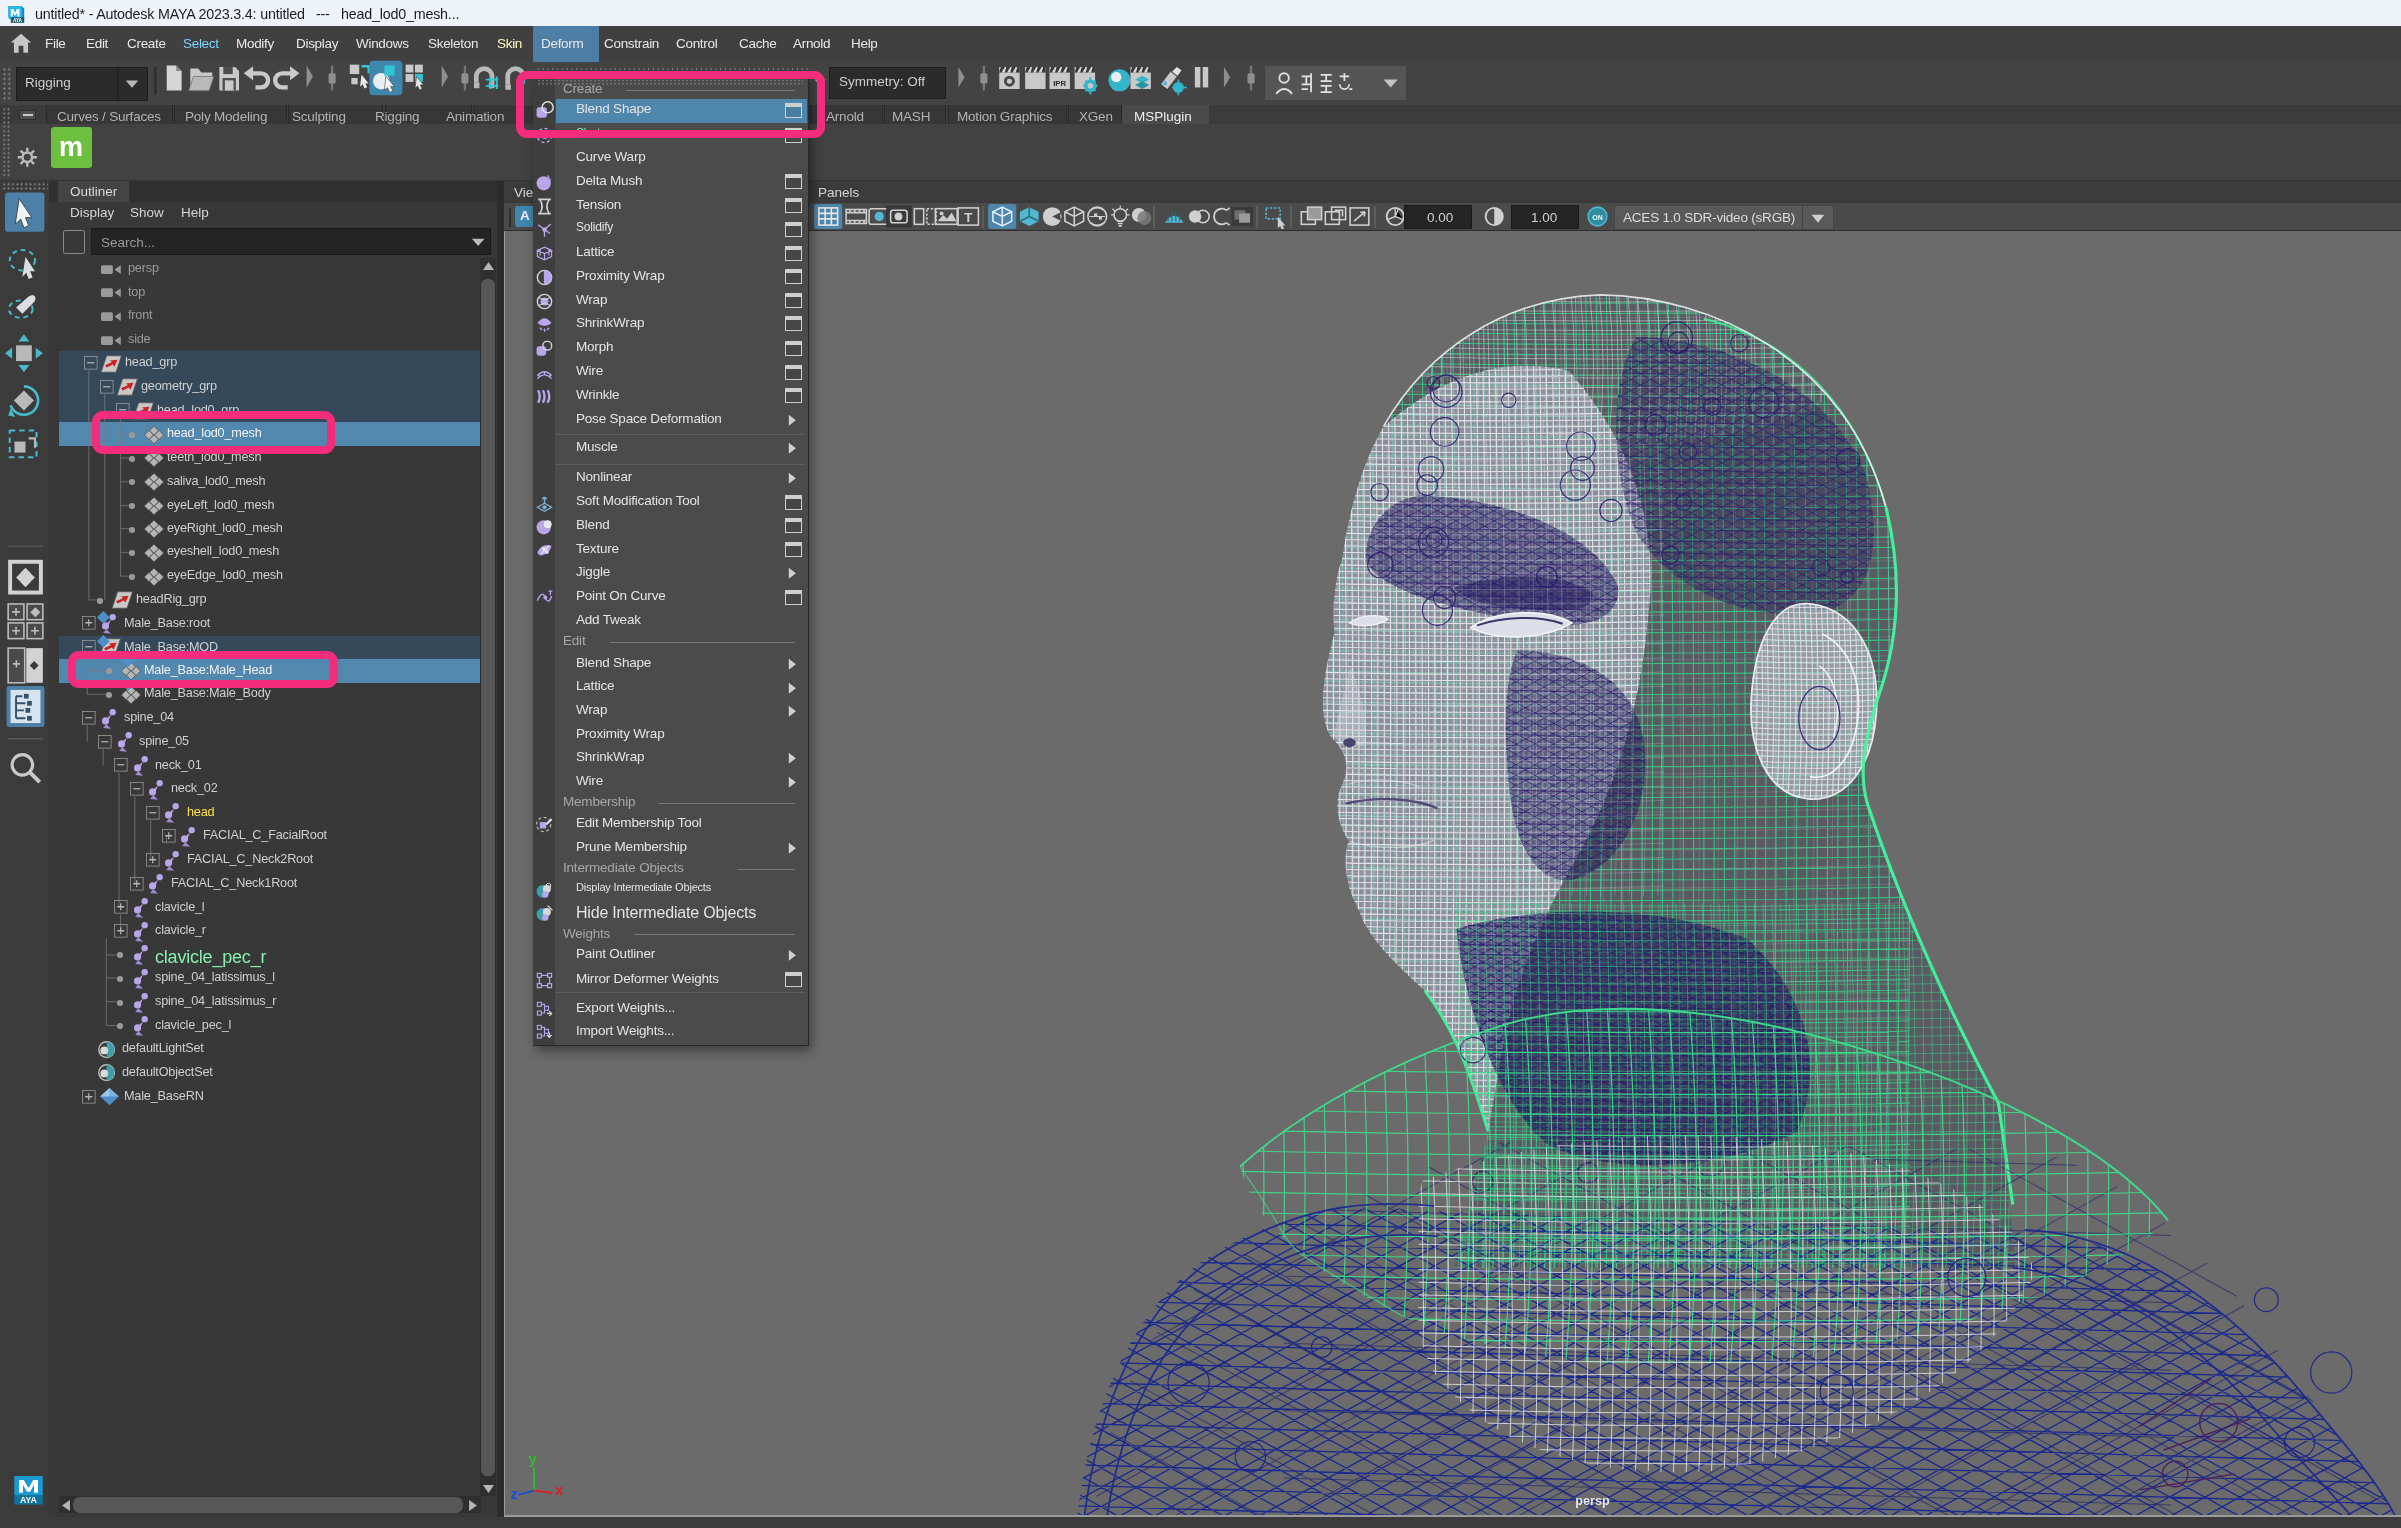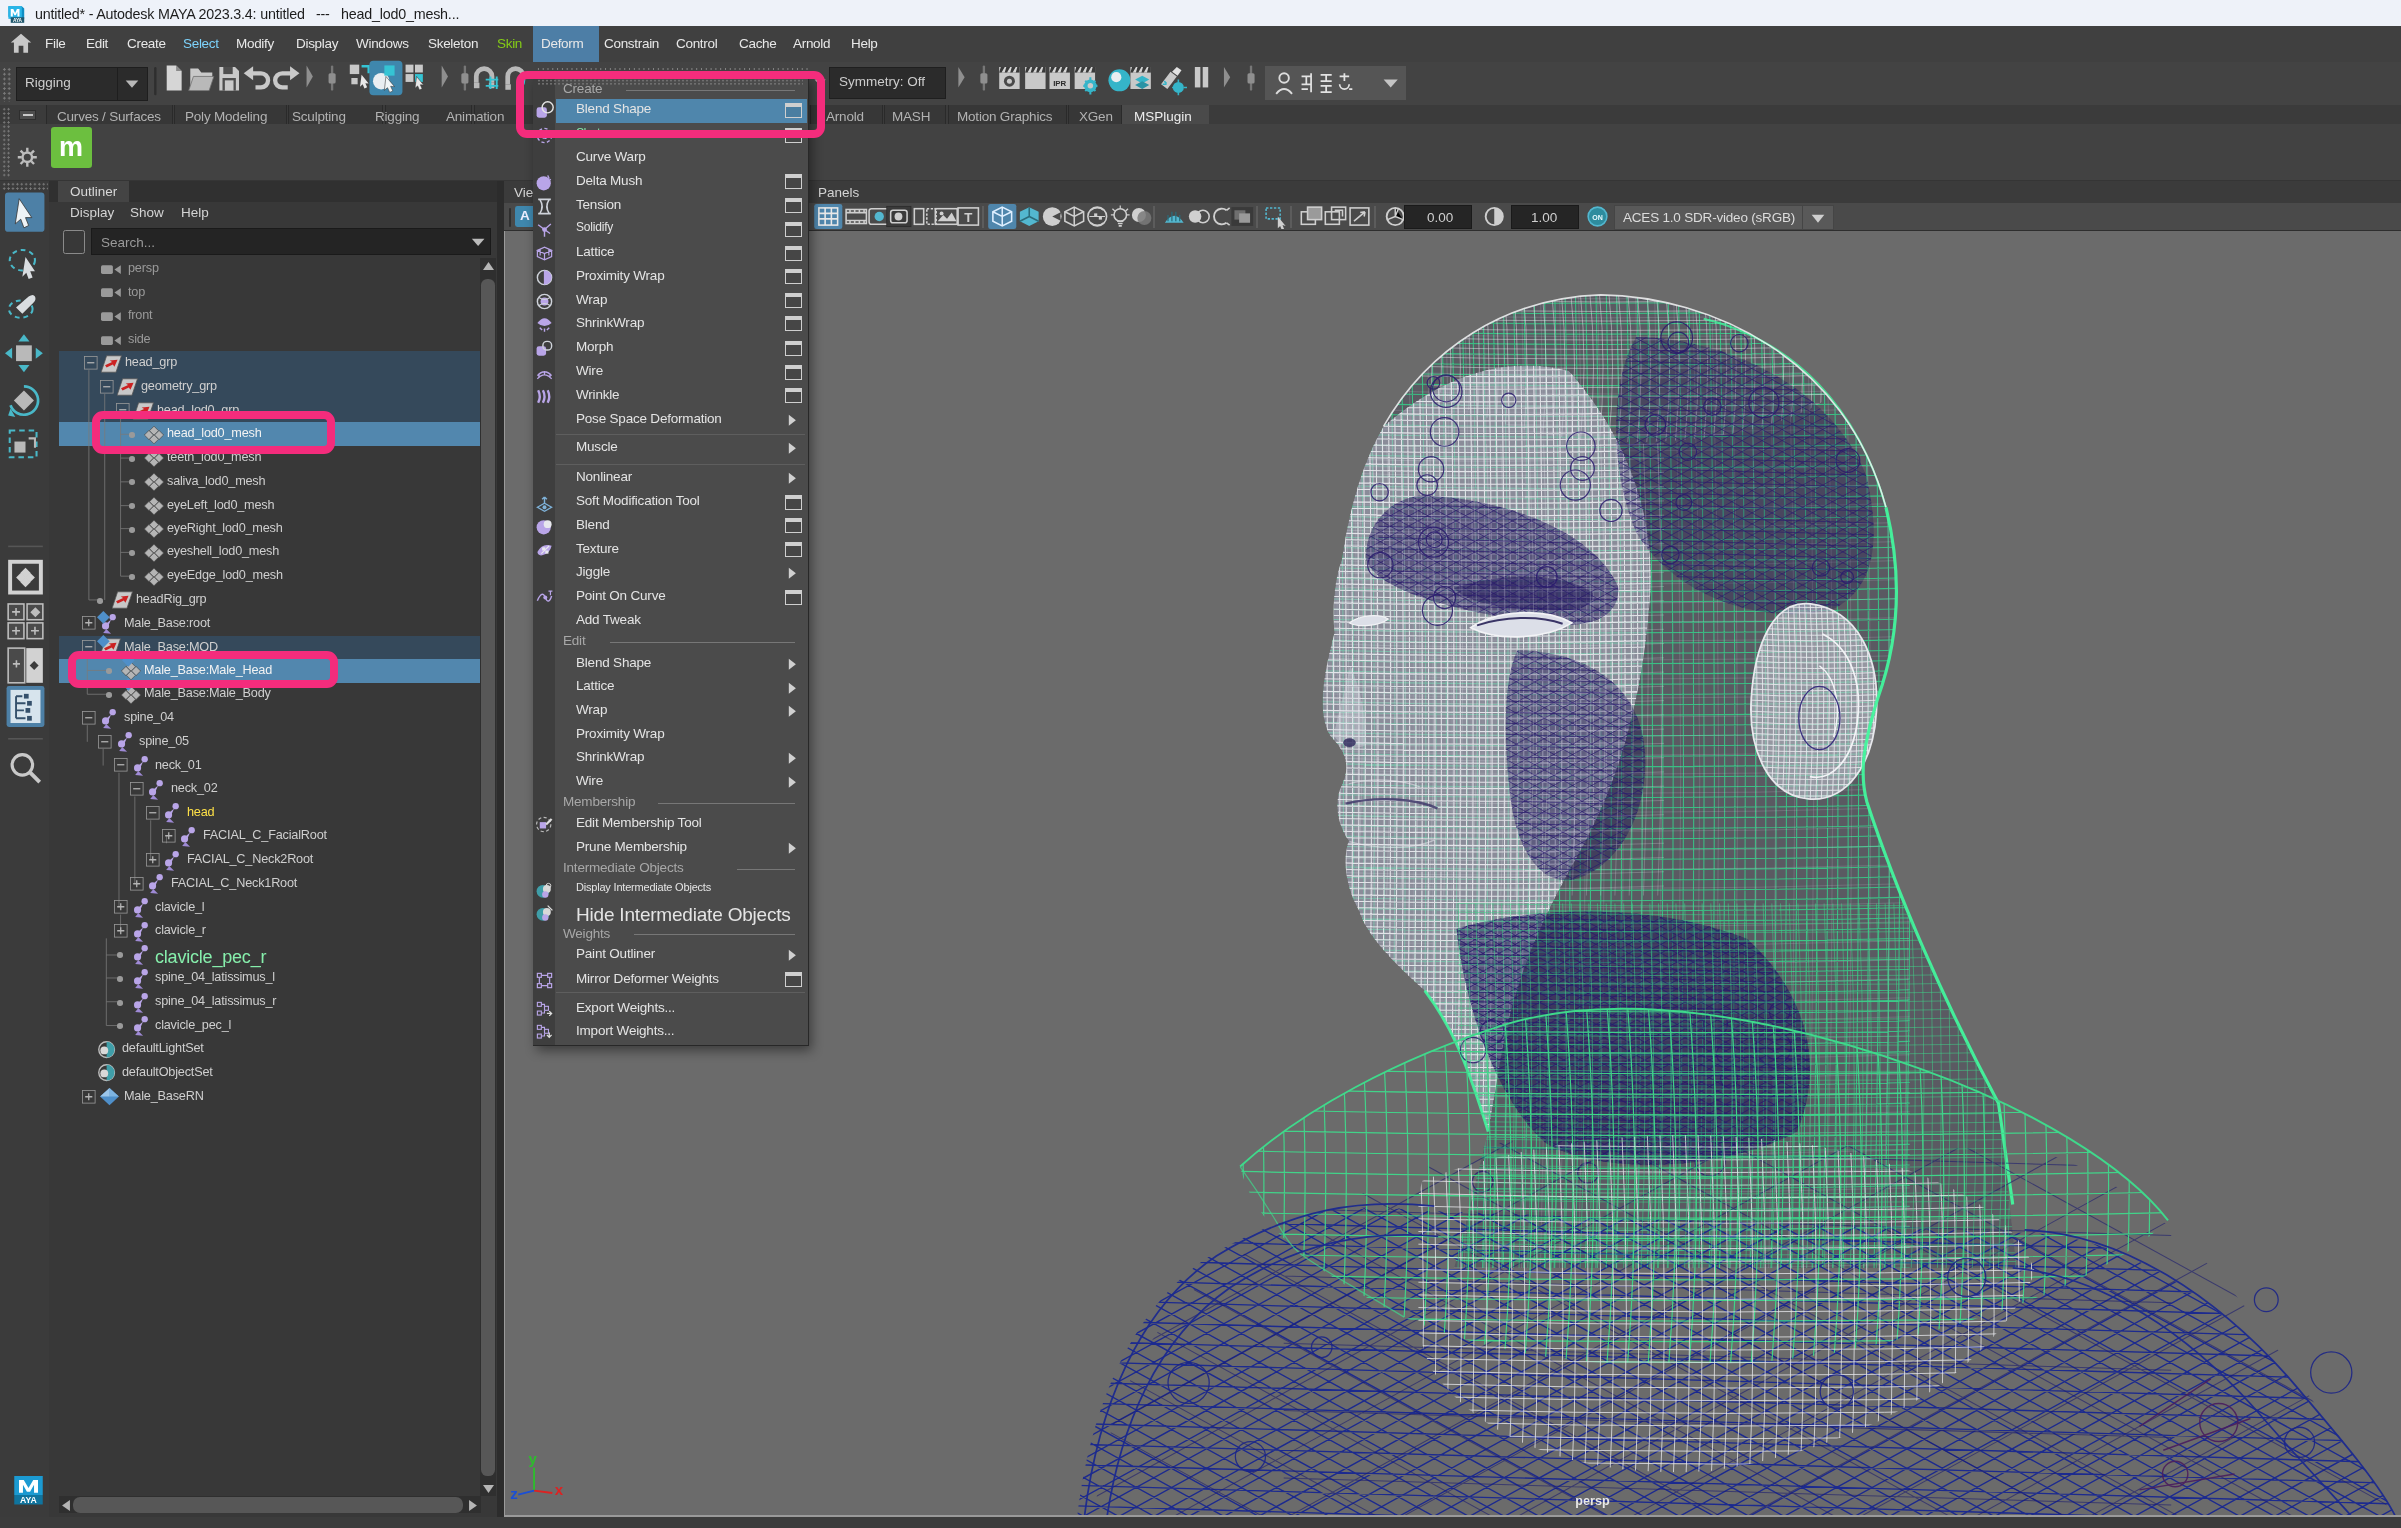--- a/index.html
+++ b/index.html
@@ -21,21 +21,21 @@
 </svg>
 <div class="abs" style="left:533px;top:26px;width:66px;height:36px;background:#4d7ea6"></div>
 <div class="tx" style="left:45px;top:36px;font-size:13.5px;letter-spacing:-0.3px;color:#e8e8e8">File</div>
 <div class="tx" style="left:86px;top:36px;font-size:13.5px;letter-spacing:-0.3px;color:#e8e8e8">Edit</div>
 <div class="tx" style="left:127px;top:36px;font-size:13.5px;letter-spacing:-0.3px;color:#e8e8e8">Create</div>
 <div class="tx" style="left:183px;top:36px;font-size:13.5px;letter-spacing:-0.3px;color:#7dd3fc">Select</div>
 <div class="tx" style="left:236px;top:36px;font-size:13.5px;letter-spacing:-0.3px;color:#e8e8e8">Modify</div>
 <div class="tx" style="left:296px;top:36px;font-size:13.5px;letter-spacing:-0.3px;color:#e8e8e8">Display</div>
 <div class="tx" style="left:356px;top:36px;font-size:13.5px;letter-spacing:-0.3px;color:#e8e8e8">Windows</div>
 <div class="tx" style="left:428px;top:36px;font-size:13.5px;letter-spacing:-0.3px;color:#e8e8e8">Skeleton</div>
-<div class="tx" style="left:497px;top:36px;font-size:13.5px;letter-spacing:-0.3px;color:#84cc16">Skin</div>
+<div class="tx" style="left:497px;top:36px;font-size:13.5px;letter-spacing:-0.3px;color:#fef9c3">Skin</div>
 <div class="tx" style="left:541px;top:36px;font-size:13.5px;letter-spacing:-0.3px;color:#e8e8e8">Deform</div>
 <div class="tx" style="left:604px;top:36px;font-size:13.5px;letter-spacing:-0.3px;color:#e8e8e8">Constrain</div>
 <div class="tx" style="left:676px;top:36px;font-size:13.5px;letter-spacing:-0.3px;color:#e8e8e8">Control</div>
 <div class="tx" style="left:739px;top:36px;font-size:13.5px;letter-spacing:-0.3px;color:#e8e8e8">Cache</div>
 <div class="tx" style="left:793px;top:36px;font-size:13.5px;letter-spacing:-0.3px;color:#e8e8e8">Arnold</div>
 <div class="tx" style="left:851px;top:36px;font-size:13.5px;letter-spacing:-0.3px;color:#e8e8e8">Help</div>
 <div class="abs" style="left:0;top:62px;width:2401px;height:44px;background:#434343"></div>
 <div class="abs" style="left:2.4px;top:67px;width:9.5px;height:35px;background-image:radial-gradient(circle,#7a7a7a 1.2px,transparent 1.3px);background-size:4.8px 4.8px"></div>
 <div class="abs" style="left:16px;top:67px;width:132px;height:34px;background:#2b2b2b;border:0.8px solid #1e1e1e"></div>
 <div class="tx" style="left:25px;top:75px;font-size:13.5px;color:#cfcfcf">Rigging</div>
@@ -1206,21 +1206,21 @@
   </svg>
 <div class="tx" style="left:563px;top:860px;font-size:13.5px;letter-spacing:-0.2px;color:#a8a8a8">Intermediate Objects</div>
 <div class="abs" style="left:737px;top:869px;width:58px;height:0.8px;background:#777"></div>
 <div class="tx" style="left:576px;top:881px;font-size:11px;letter-spacing:-0.2px;color:#e4e4e4">Display Intermediate Objects</div>
 <svg class="abs" style="left:535px;top:881px" width="19" height="19" viewBox="0 0 24 24">
     <circle cx="10" cy="13" r="8" fill="#3f9ea8"></circle>
     <circle cx="15" cy="10" r="5" fill="#d8d8d8"></circle>
     <circle cx="13" cy="17" r="4" fill="#b9a5e8"></circle>
     <circle cx="17" cy="6" r="3" fill="none" stroke="#ddd" stroke-width="1.2"></circle>
   </svg>
-<div class="tx" style="left:576px;top:904px;font-size:19px;letter-spacing:-0.2px;color:#e4e4e4">Hide Intermediate Objects</div>
+<div class="tx" style="left:576px;top:904px;font-size:16px;letter-spacing:-0.2px;color:#e4e4e4">Hide Intermediate Objects</div>
 <svg class="abs" style="left:535px;top:904px" width="19" height="19" viewBox="0 0 24 24">
     <circle cx="10" cy="13" r="8" fill="#3f9ea8"></circle>
     <circle cx="15" cy="10" r="5" fill="#d8d8d8"></circle>
     <circle cx="13" cy="17" r="4" fill="#b9a5e8"></circle>
     <path d="M16 2 l6 6" stroke="#ddd" stroke-width="1.6"></path>
   </svg>
 <div class="tx" style="left:563px;top:926px;font-size:13.5px;letter-spacing:-0.2px;color:#a8a8a8">Weights</div>
 <div class="abs" style="left:634px;top:934px;width:161px;height:0.8px;background:#777"></div>
 <div class="tx" style="left:576px;top:946px;font-size:13.5px;letter-spacing:-0.2px;color:#e4e4e4">Paint Outliner</div>
 <svg class="abs" style="left:788px;top:949px" width="8.7" height="12.7" viewBox="0 0 11 16">

